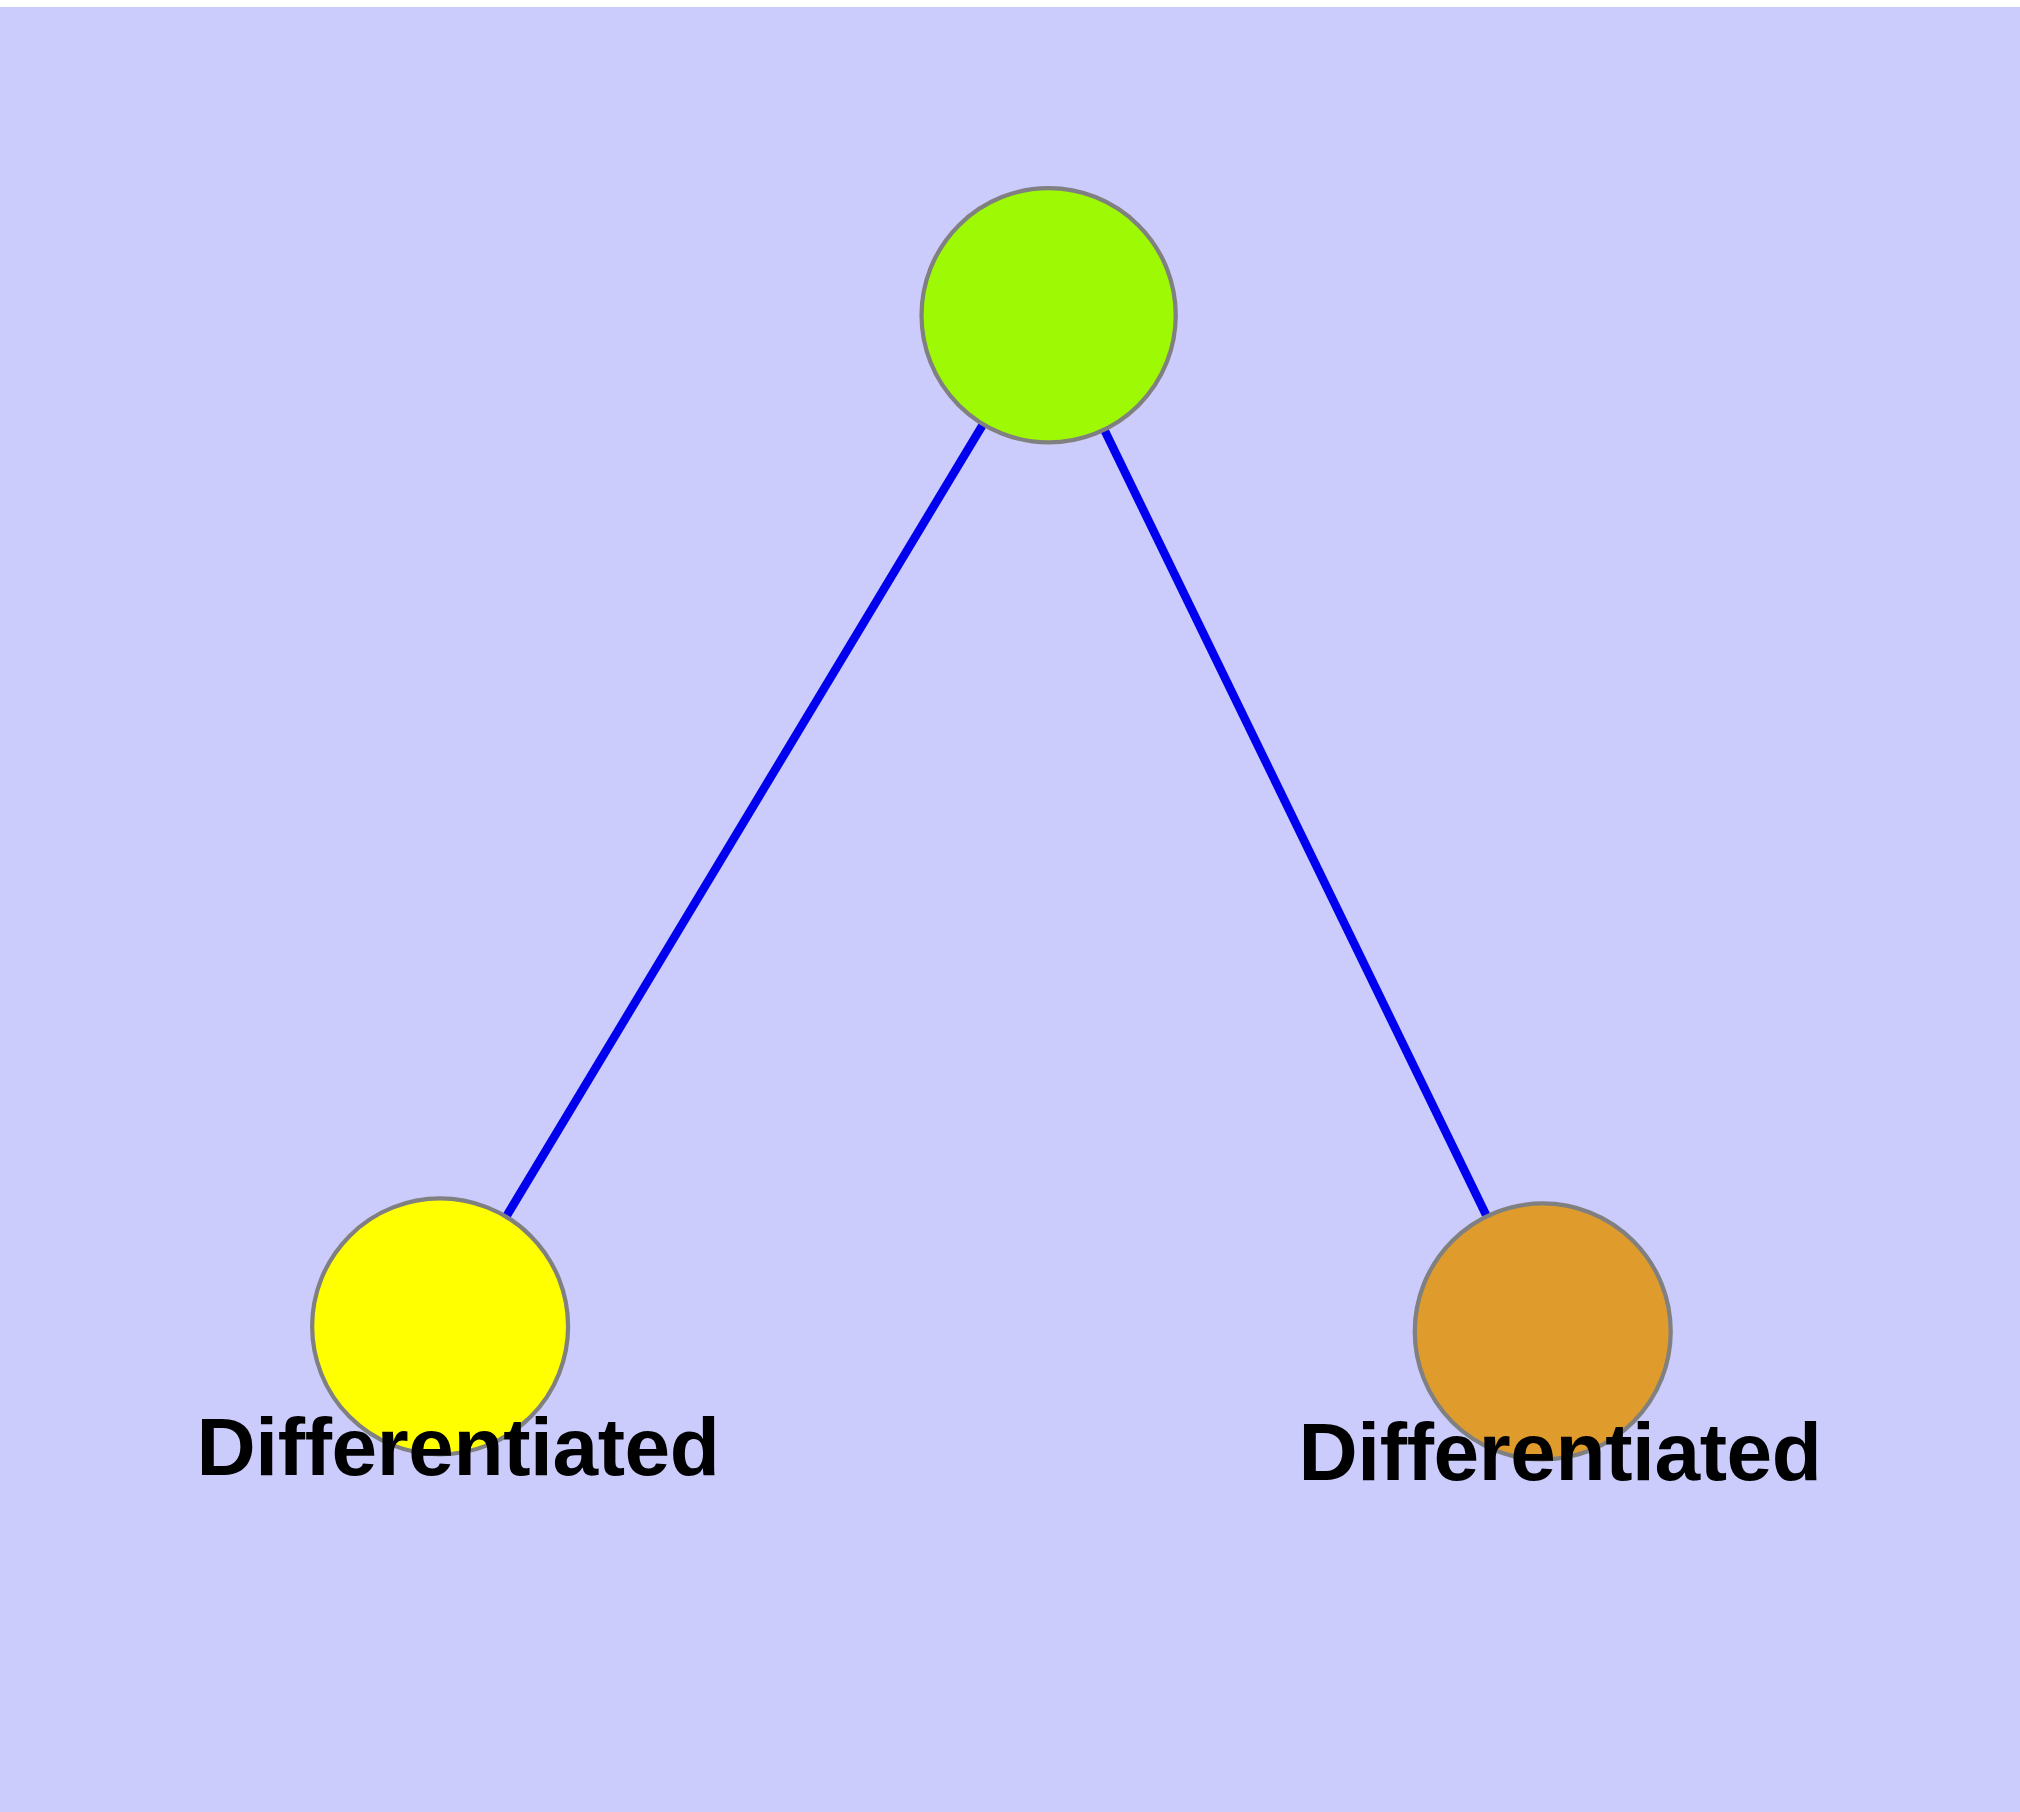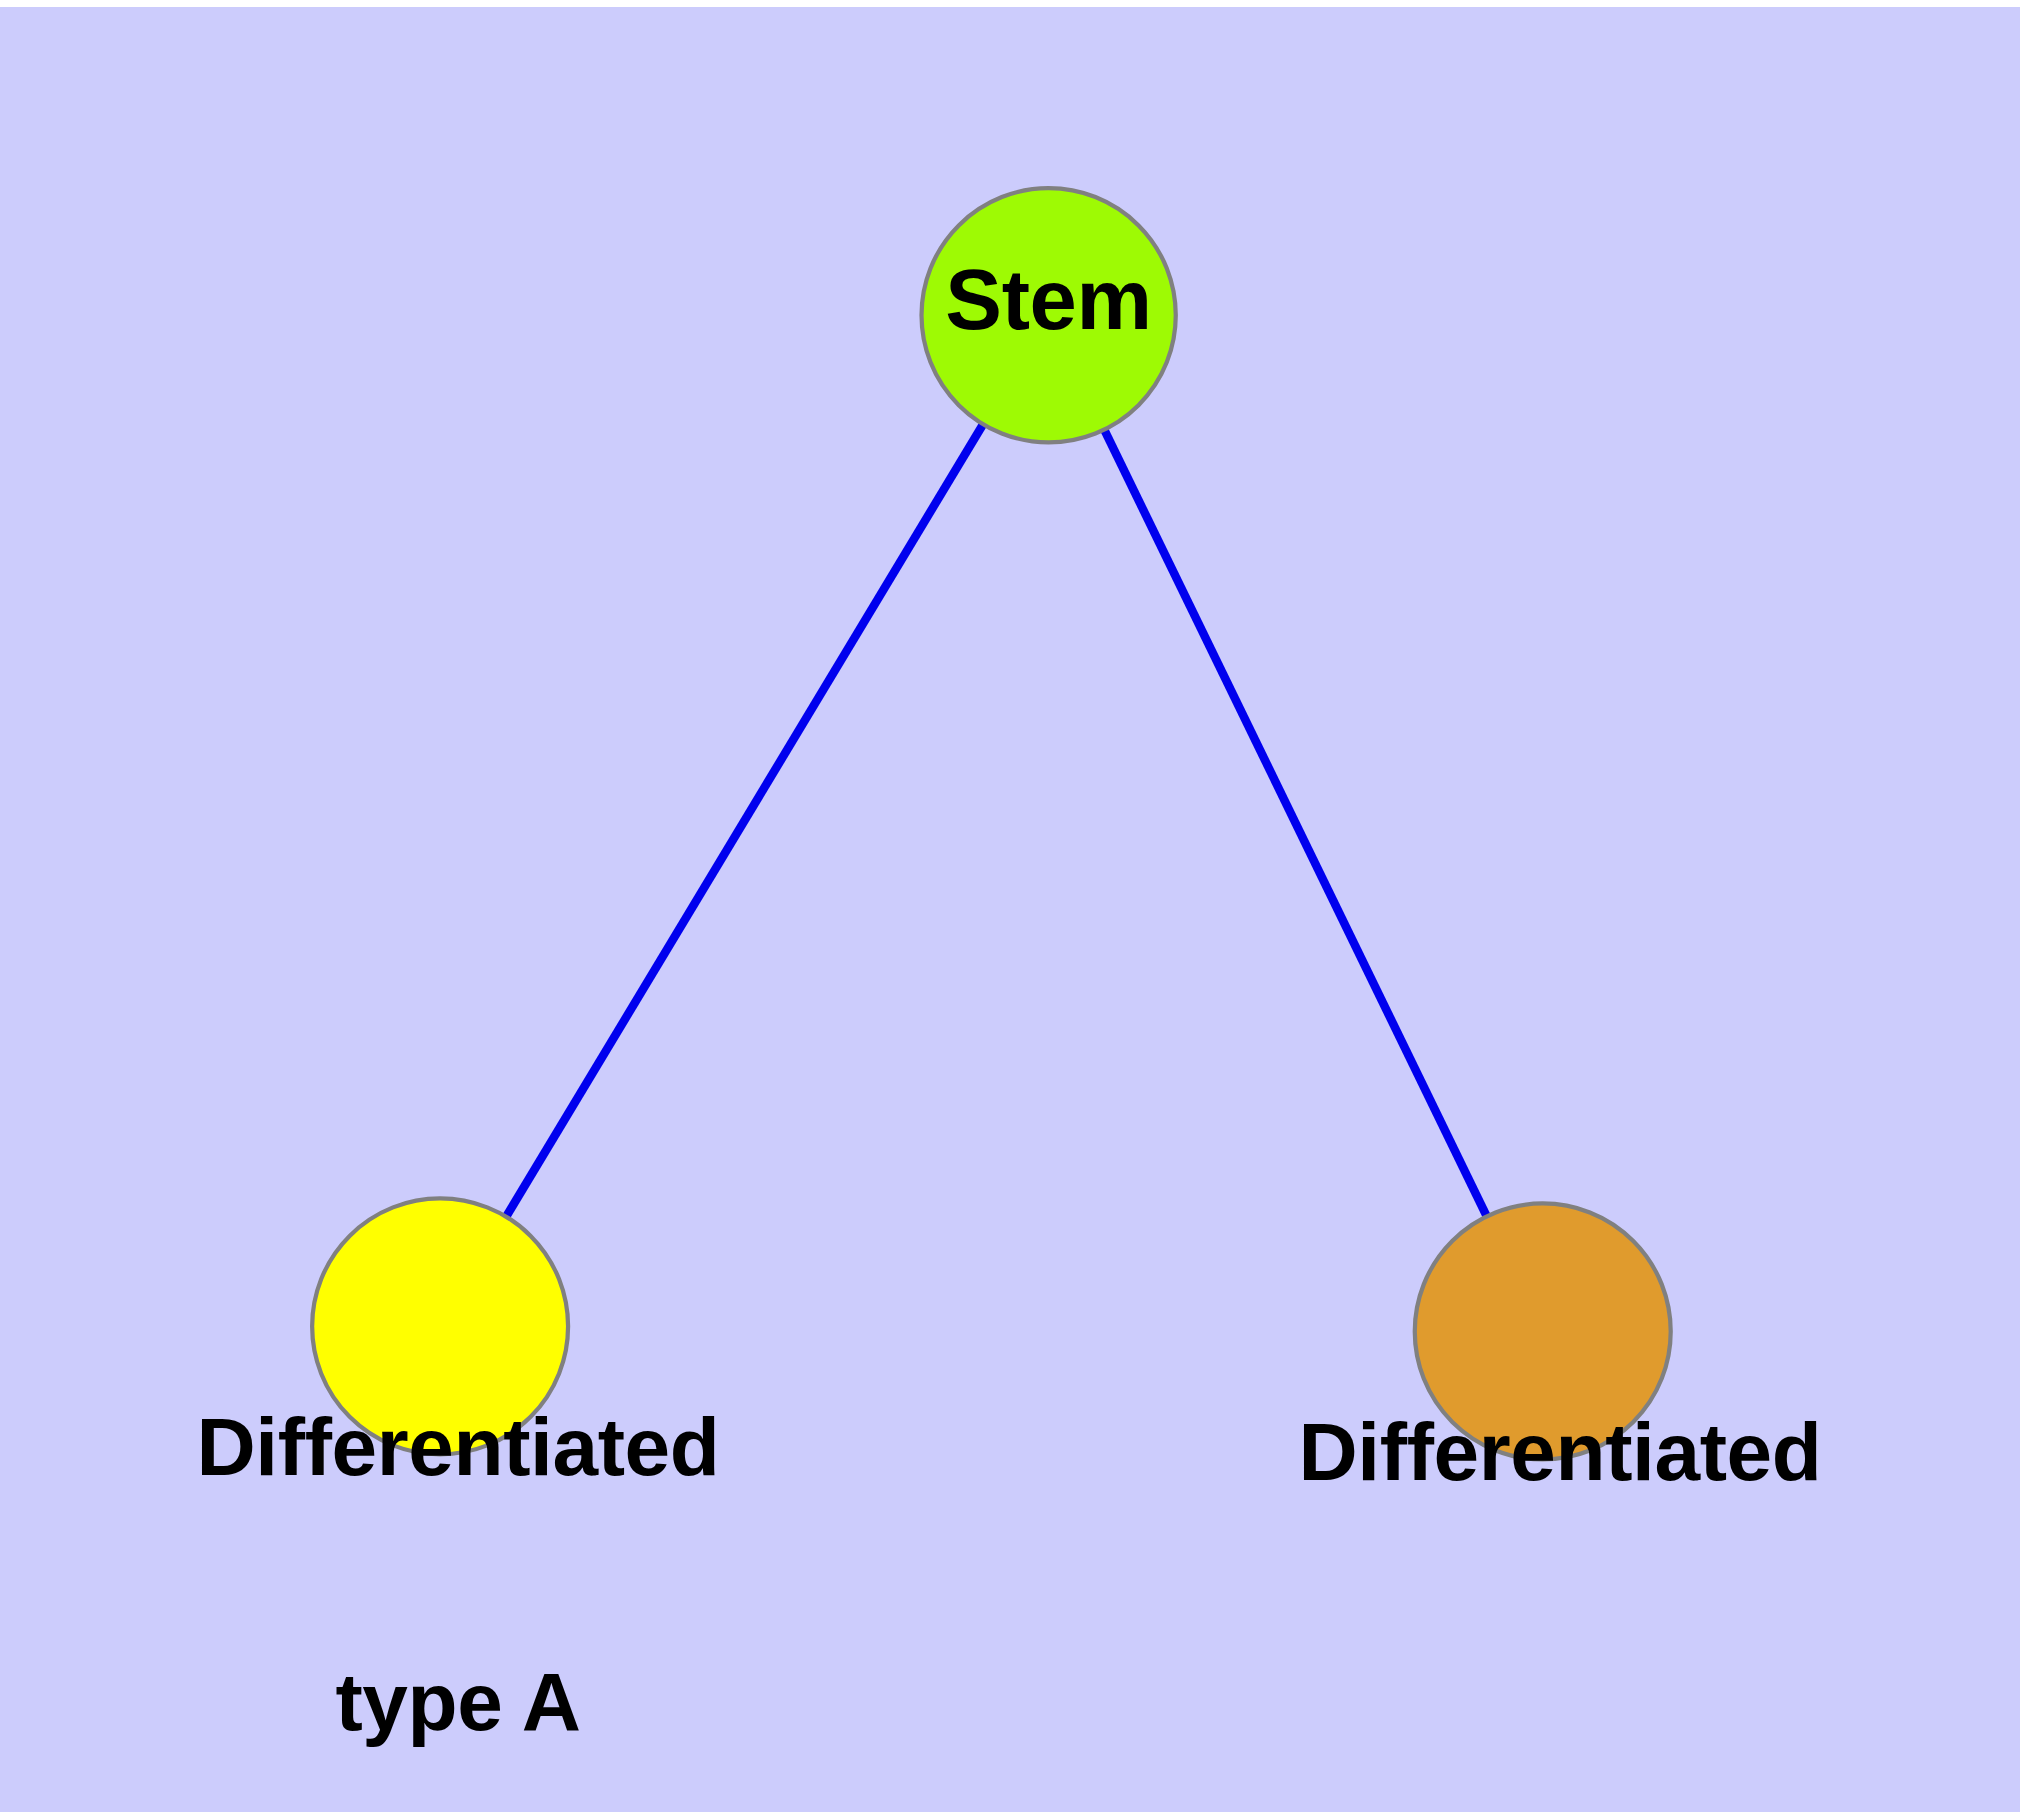--- a/index.html
+++ b/index.html
@@ -62,25 +62,23 @@
       <line x1="1302.592809132852" y1="506.8984187826576" x2="1753.9699054729292" y2="1435.202258425458" stroke="#0000ee" stroke-width="10" stroke-linecap="butt"></line>
     </g>
 
     <g>
       <circle cx="1237" cy="372" r="150" fill="#9efa04" stroke="#808080" stroke-width="5"></circle>
       <circle cx="519" cy="1565" r="151" fill="#ffff00" stroke="#808080" stroke-width="5"></circle>
       <circle cx="1820" cy="1571" r="151" fill="#e09b2d" stroke="#808080" stroke-width="5"></circle>
     </g>
   </svg>
 
-  <div class="node-label" id="label-stem" style="left:794px; top:256px; width:509px;">Stem</div>
 
   <div class="node-label" id="label-type-a" style="left:119px; top:1233px; width:678px;">
     <div>Differentiated</div>
-    <div>type A</div>
   </div>
 
   <div class="node-label" id="label-type-b" style="left:1221px; top:1238px; width:678px;">
     <div>Differentiated</div>
   </div>
 
 </div>
 
 
 </body></html>

